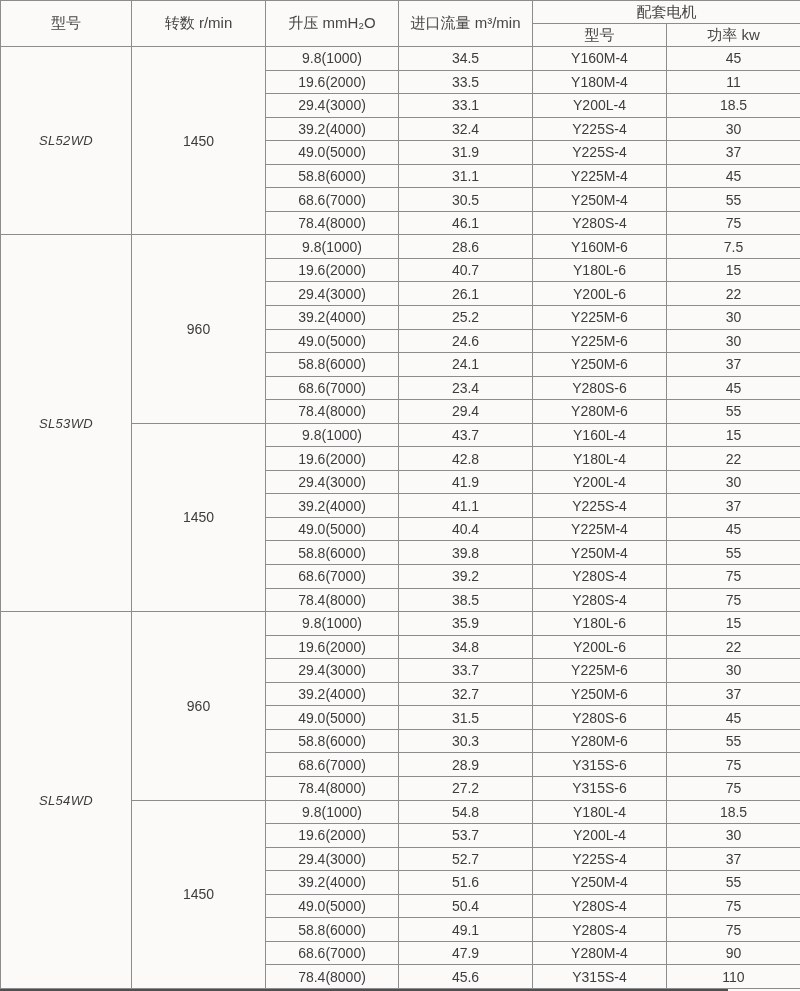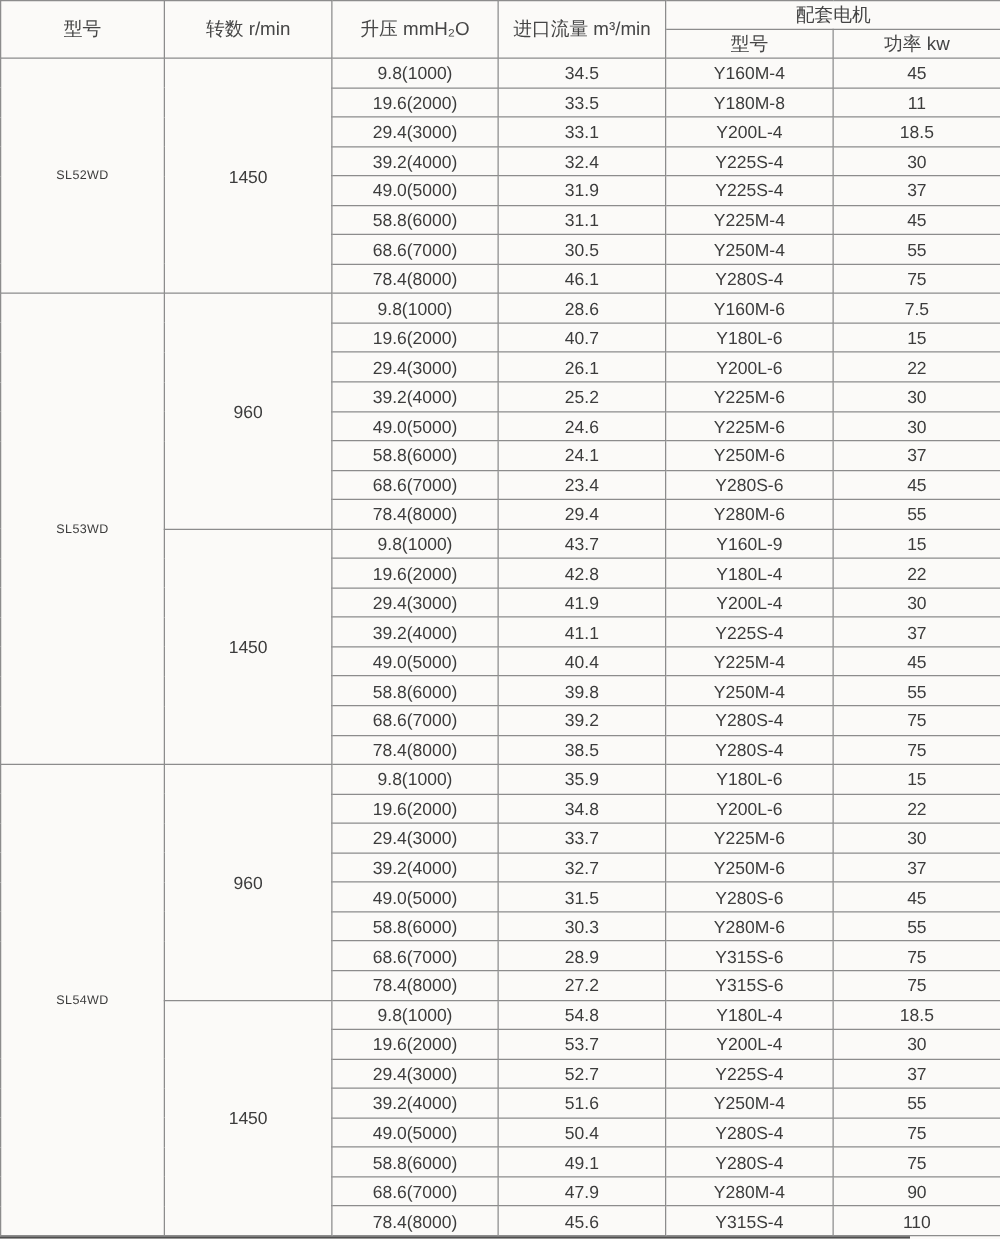--- a/index.html
+++ b/index.html
@@ -32,22 +32,23 @@
   }
   thead th {
     height: 23px;
     font-size: 15px;
     color: #454545;
   }
   tbody td {
     font-size: 14px;
   }
   td.model-cell {
-    font-size: 10px;
+    font-size: 13px;
     letter-spacing: 0.3px;
+    font-style: italic;
   }
   td.speed-cell { font-size: 14px; }
 </style>
 </head>
 <body>
 
 <div class="page">
   <table class="spec">
     <colgroup>
       <col style="width:131px">
@@ -75,21 +76,21 @@
           <td rowspan="8" class="model-cell">SL52WD</td>
           <td rowspan="8" class="speed-cell">1450</td>
           <td>9.8(1000)</td>
           <td>34.5</td>
           <td>Y160M-4</td>
           <td>45</td>
         </tr>
         <tr>
           <td>19.6(2000)</td>
           <td>33.5</td>
-          <td>Y180M-8</td>
+          <td>Y180M-4</td>
           <td>11</td>
         </tr>
         <tr>
           <td>29.4(3000)</td>
           <td>33.1</td>
           <td>Y200L-4</td>
           <td>18.5</td>
         </tr>
         <tr>
           <td>39.2(4000)</td>
@@ -168,21 +169,21 @@
         <tr>
           <td>78.4(8000)</td>
           <td>29.4</td>
           <td>Y280M-6</td>
           <td>55</td>
         </tr>
         <tr>
           <td rowspan="8" class="speed-cell">1450</td>
           <td>9.8(1000)</td>
           <td>43.7</td>
-          <td>Y160L-9</td>
+          <td>Y160L-4</td>
           <td>15</td>
         </tr>
         <tr>
           <td>19.6(2000)</td>
           <td>42.8</td>
           <td>Y180L-4</td>
           <td>22</td>
         </tr>
         <tr>
           <td>29.4(3000)</td>

